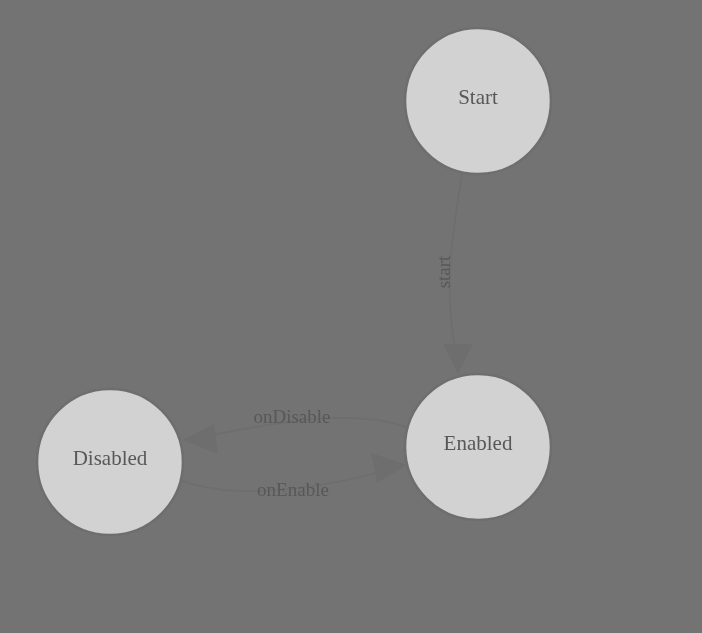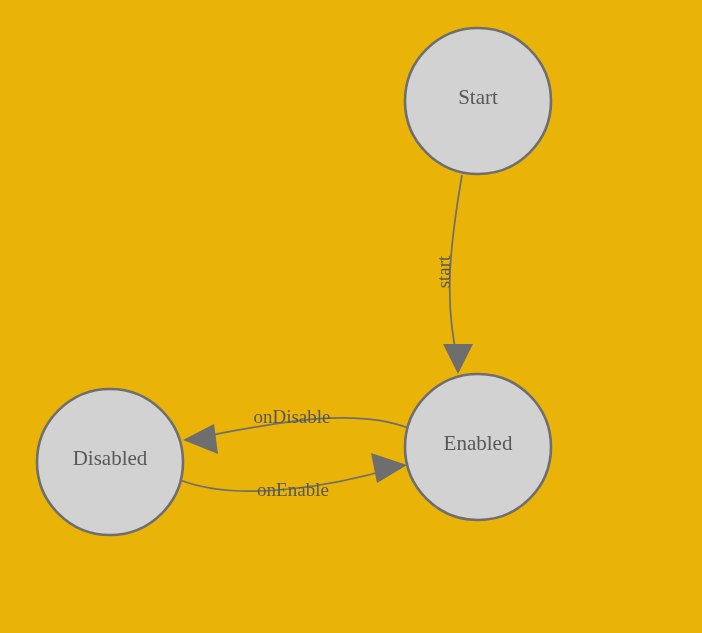--- a/index.html
+++ b/index.html
@@ -7,21 +7,21 @@
     padding: 0;
     background: #ffffff;
   }
   body {
     font-family: "Liberation Serif", serif;
   }
   #diagram-canvas {
     position: relative;
     width: 702px;
     height: 633px;
-    background: #eab308;
+    background: #737373;
     overflow: hidden;
   }
   #graph-svg {
     position: absolute;
     top: 0;
     left: 0;
     width: 702px;
     height: 633px;
     display: block;
   }

